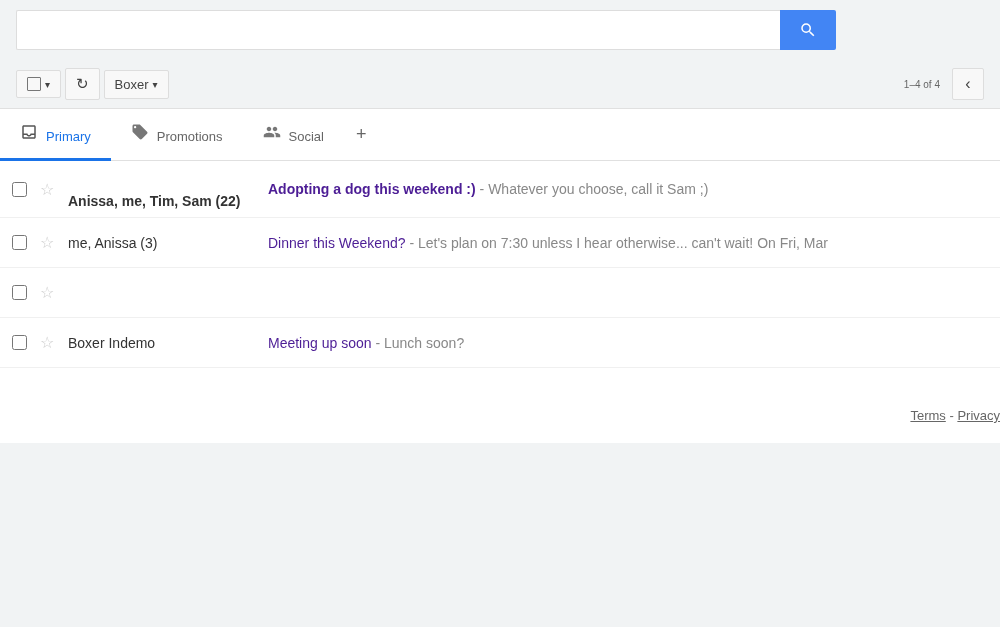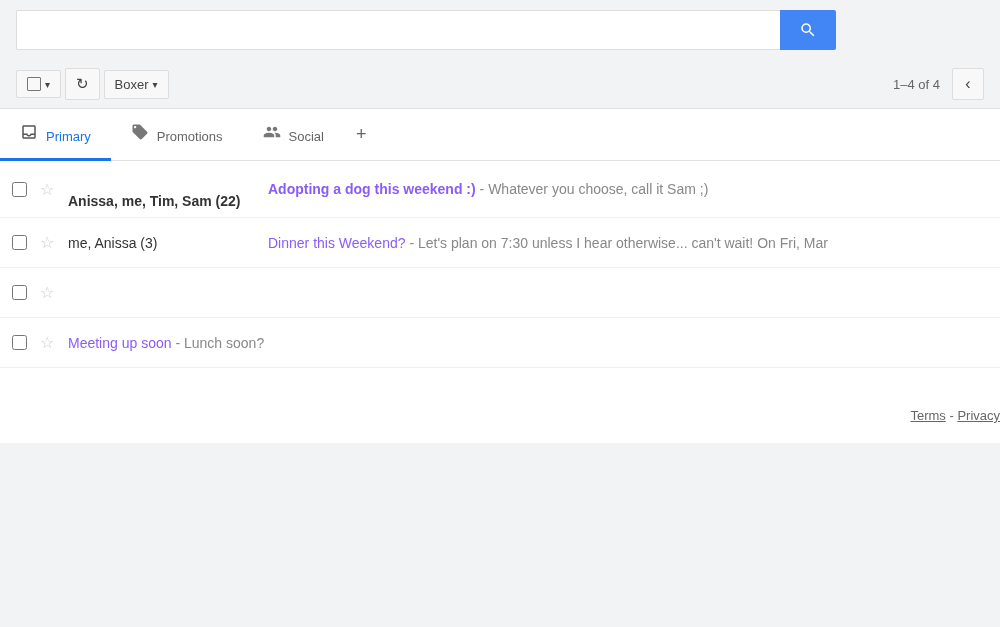--- a/index.html
+++ b/index.html
@@ -58,21 +58,21 @@
       gap: 4px;
       padding: 6px 10px;
       border: 1px solid #ddd;
       border-radius: 2px;
       background: #f8f8f8;
       cursor: pointer;
       font-size: 13px;
       color: #444;
     }
     .toolbar-spacer { flex: 1; }
-    .pagination-info { font-size: 13px; color: #666; margin-right: 8px; }
+    .pagination-info { font-size: 10px; color: #666; margin-right: 8px; }
     .nav-btn {
       width: 32px; height: 32px;
       border: 1px solid #ddd;
       border-radius: 2px;
       background: #f8f8f8;
       cursor: pointer;
       display: flex; align-items: center; justify-content: center;
       font-size: 16px; color: #444;
     }
 
@@ -120,21 +120,21 @@
       min-height: 50px;
     }
     .email-row.unread { background: #fff; }
     .email-row.unread .sender { font-weight: bold; margin-top: 24px; }
     .email-row.unread .subject { font-weight: bold; }
 
     .check-col { width: 28px; display: flex; align-items: center; }
     .star-col { width: 28px; display: flex; align-items: center; }
     .sender-col { width: 200px; min-width: 200px; overflow: hidden; white-space: nowrap; text-overflow: ellipsis; padding-right: 12px; }
     .content-col { flex: 1; overflow: hidden; white-space: nowrap; text-overflow: ellipsis; color: #333; }
-    .subject { color: #8b5cf6; }
+    .subject { color: #4c1d95; }
     .preview { color: #888; }
 
     input[type="checkbox"] {
       width: 15px; height: 15px; cursor: pointer;
     }
     .star { font-size: 16px; color: #ccc; cursor: pointer; }
 
     
     .footer {
       text-align: right;
@@ -252,20 +252,23 @@
       </div>
     </div>
 
     <div class="email-row">
       <div class="check-col">
         <input type="checkbox" style="">
       </div>
       <div class="star-col">
         <span class="star">☆</span>
       </div>
+      <div class="sender-col">
+        <span>Boxer Indemo</span>
+      </div>
       <div class="content-col">
         <span class="subject">Meeting up soon</span>
         <span class="preview"> - <span>Lunch soon?</span></span>
       </div>
     </div>
 
   </div>
 
   <div class="footer">
     <a href="#">Terms</a>

